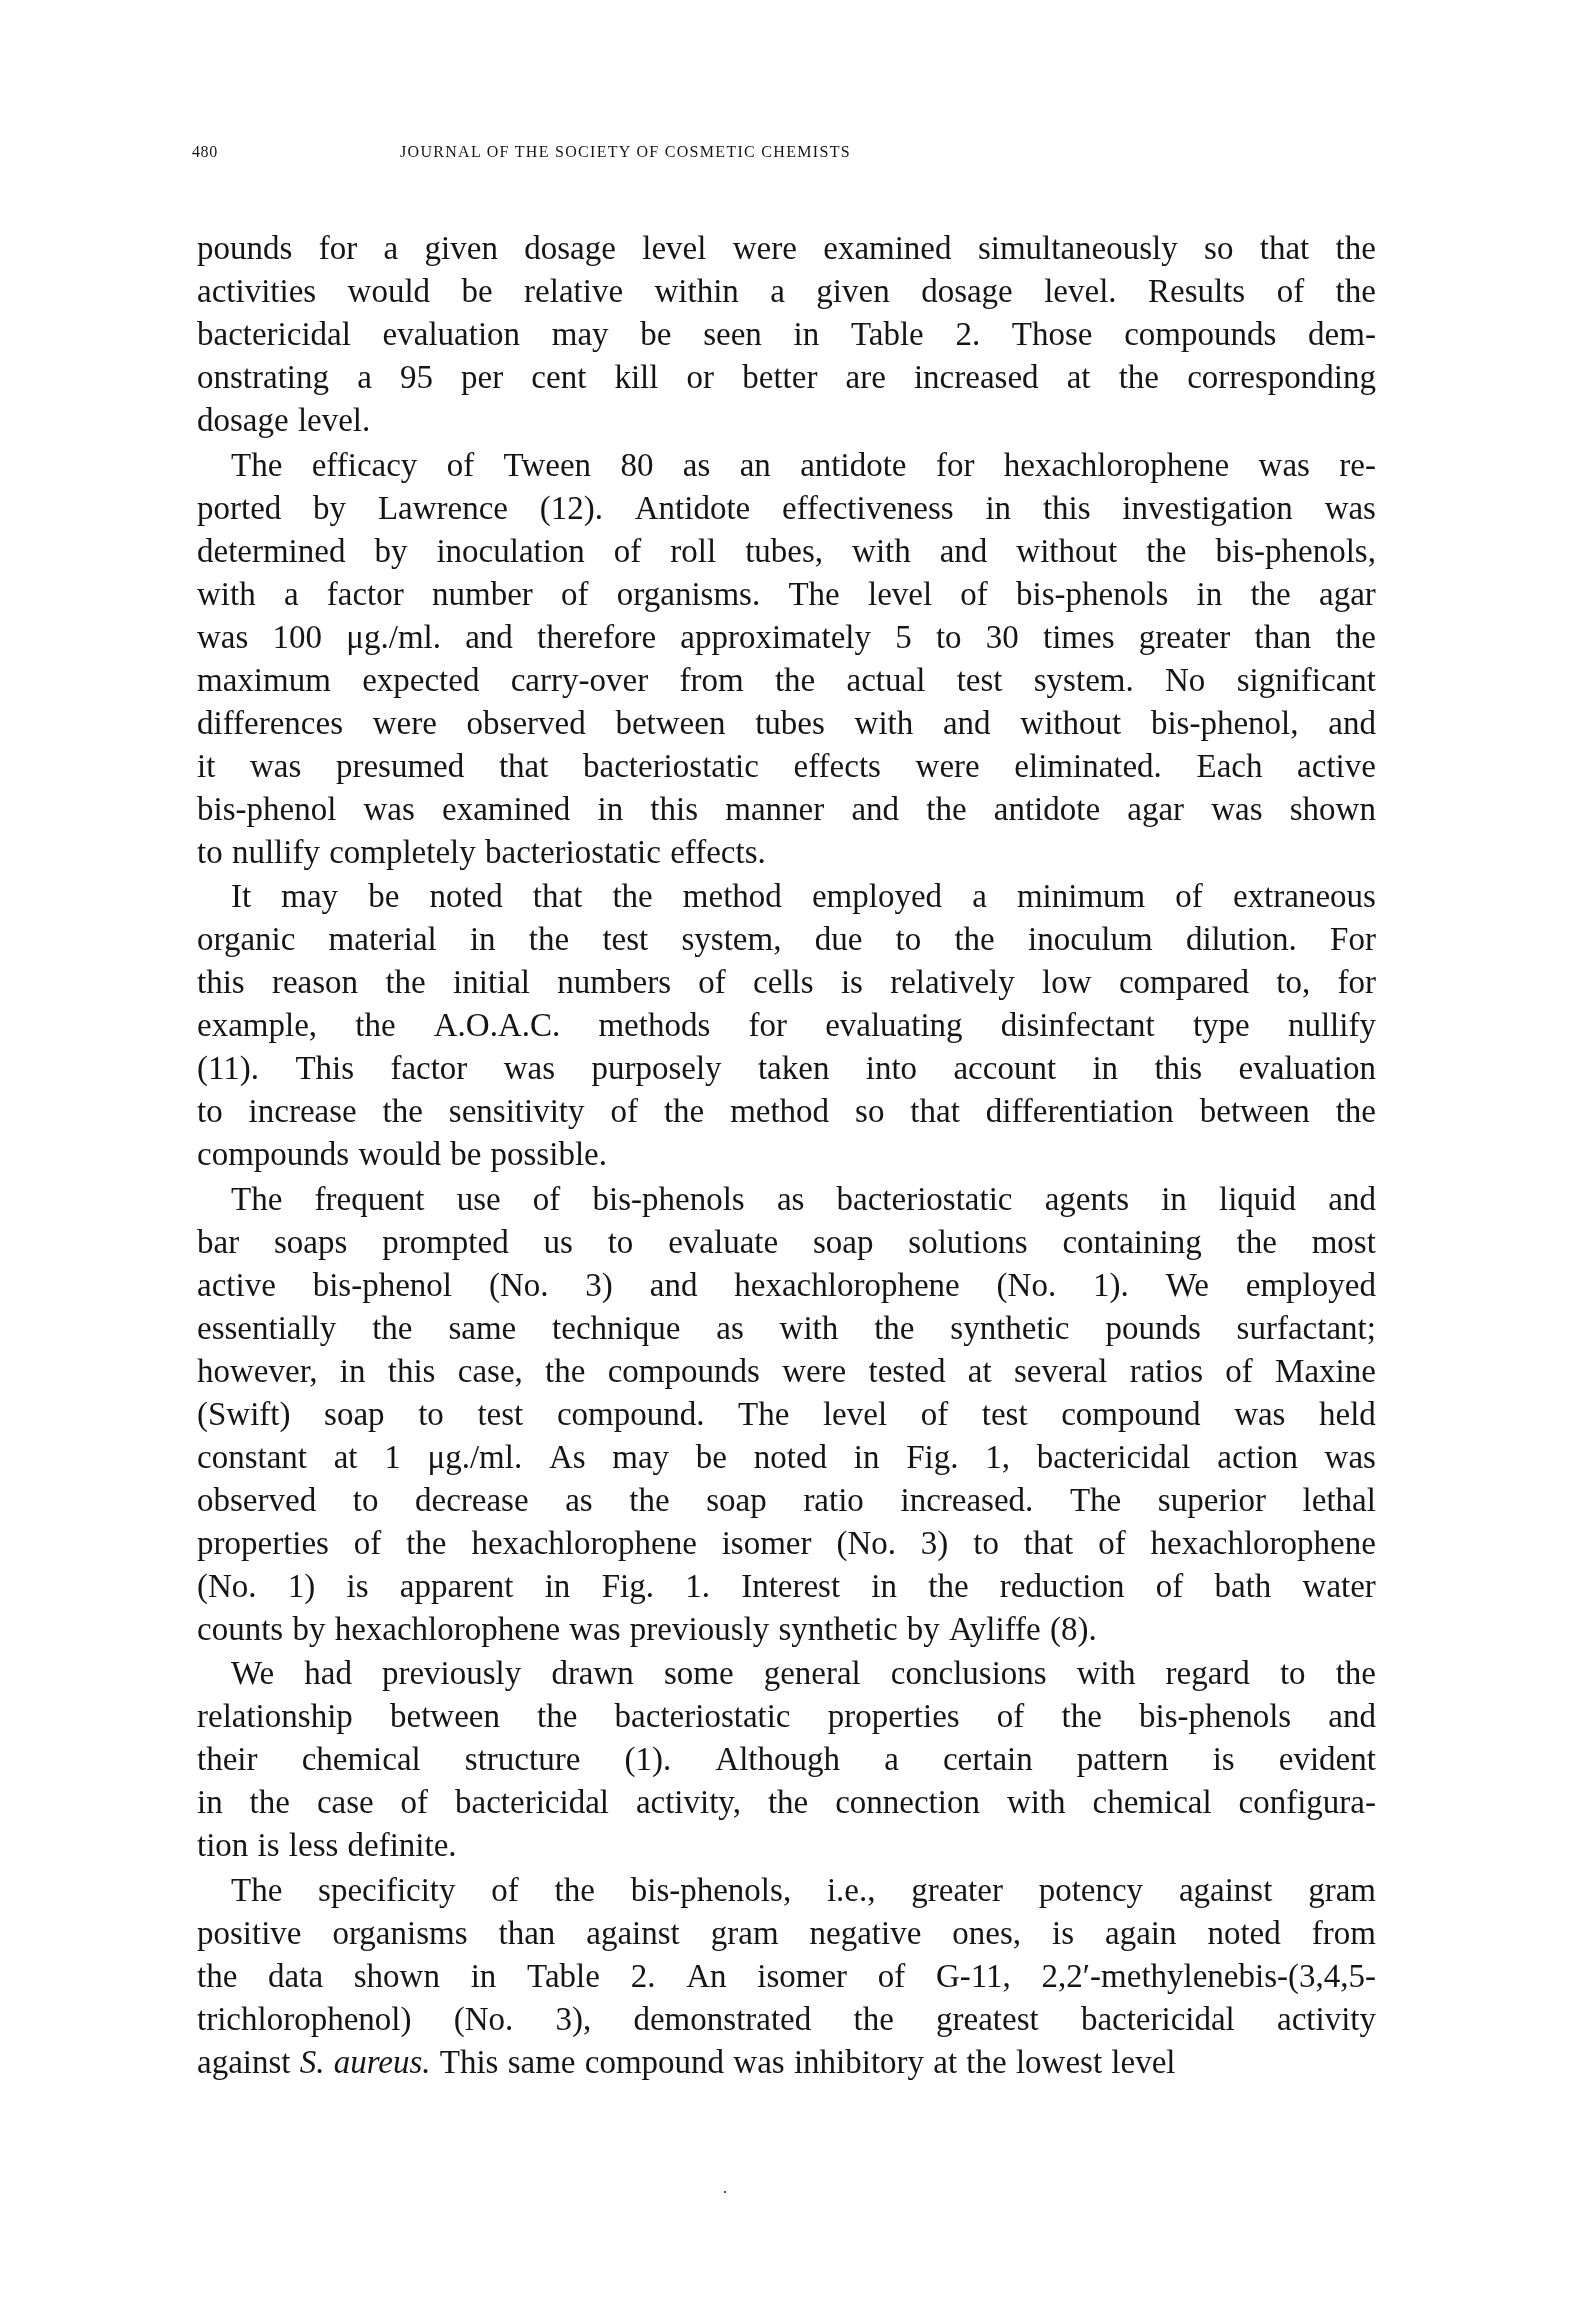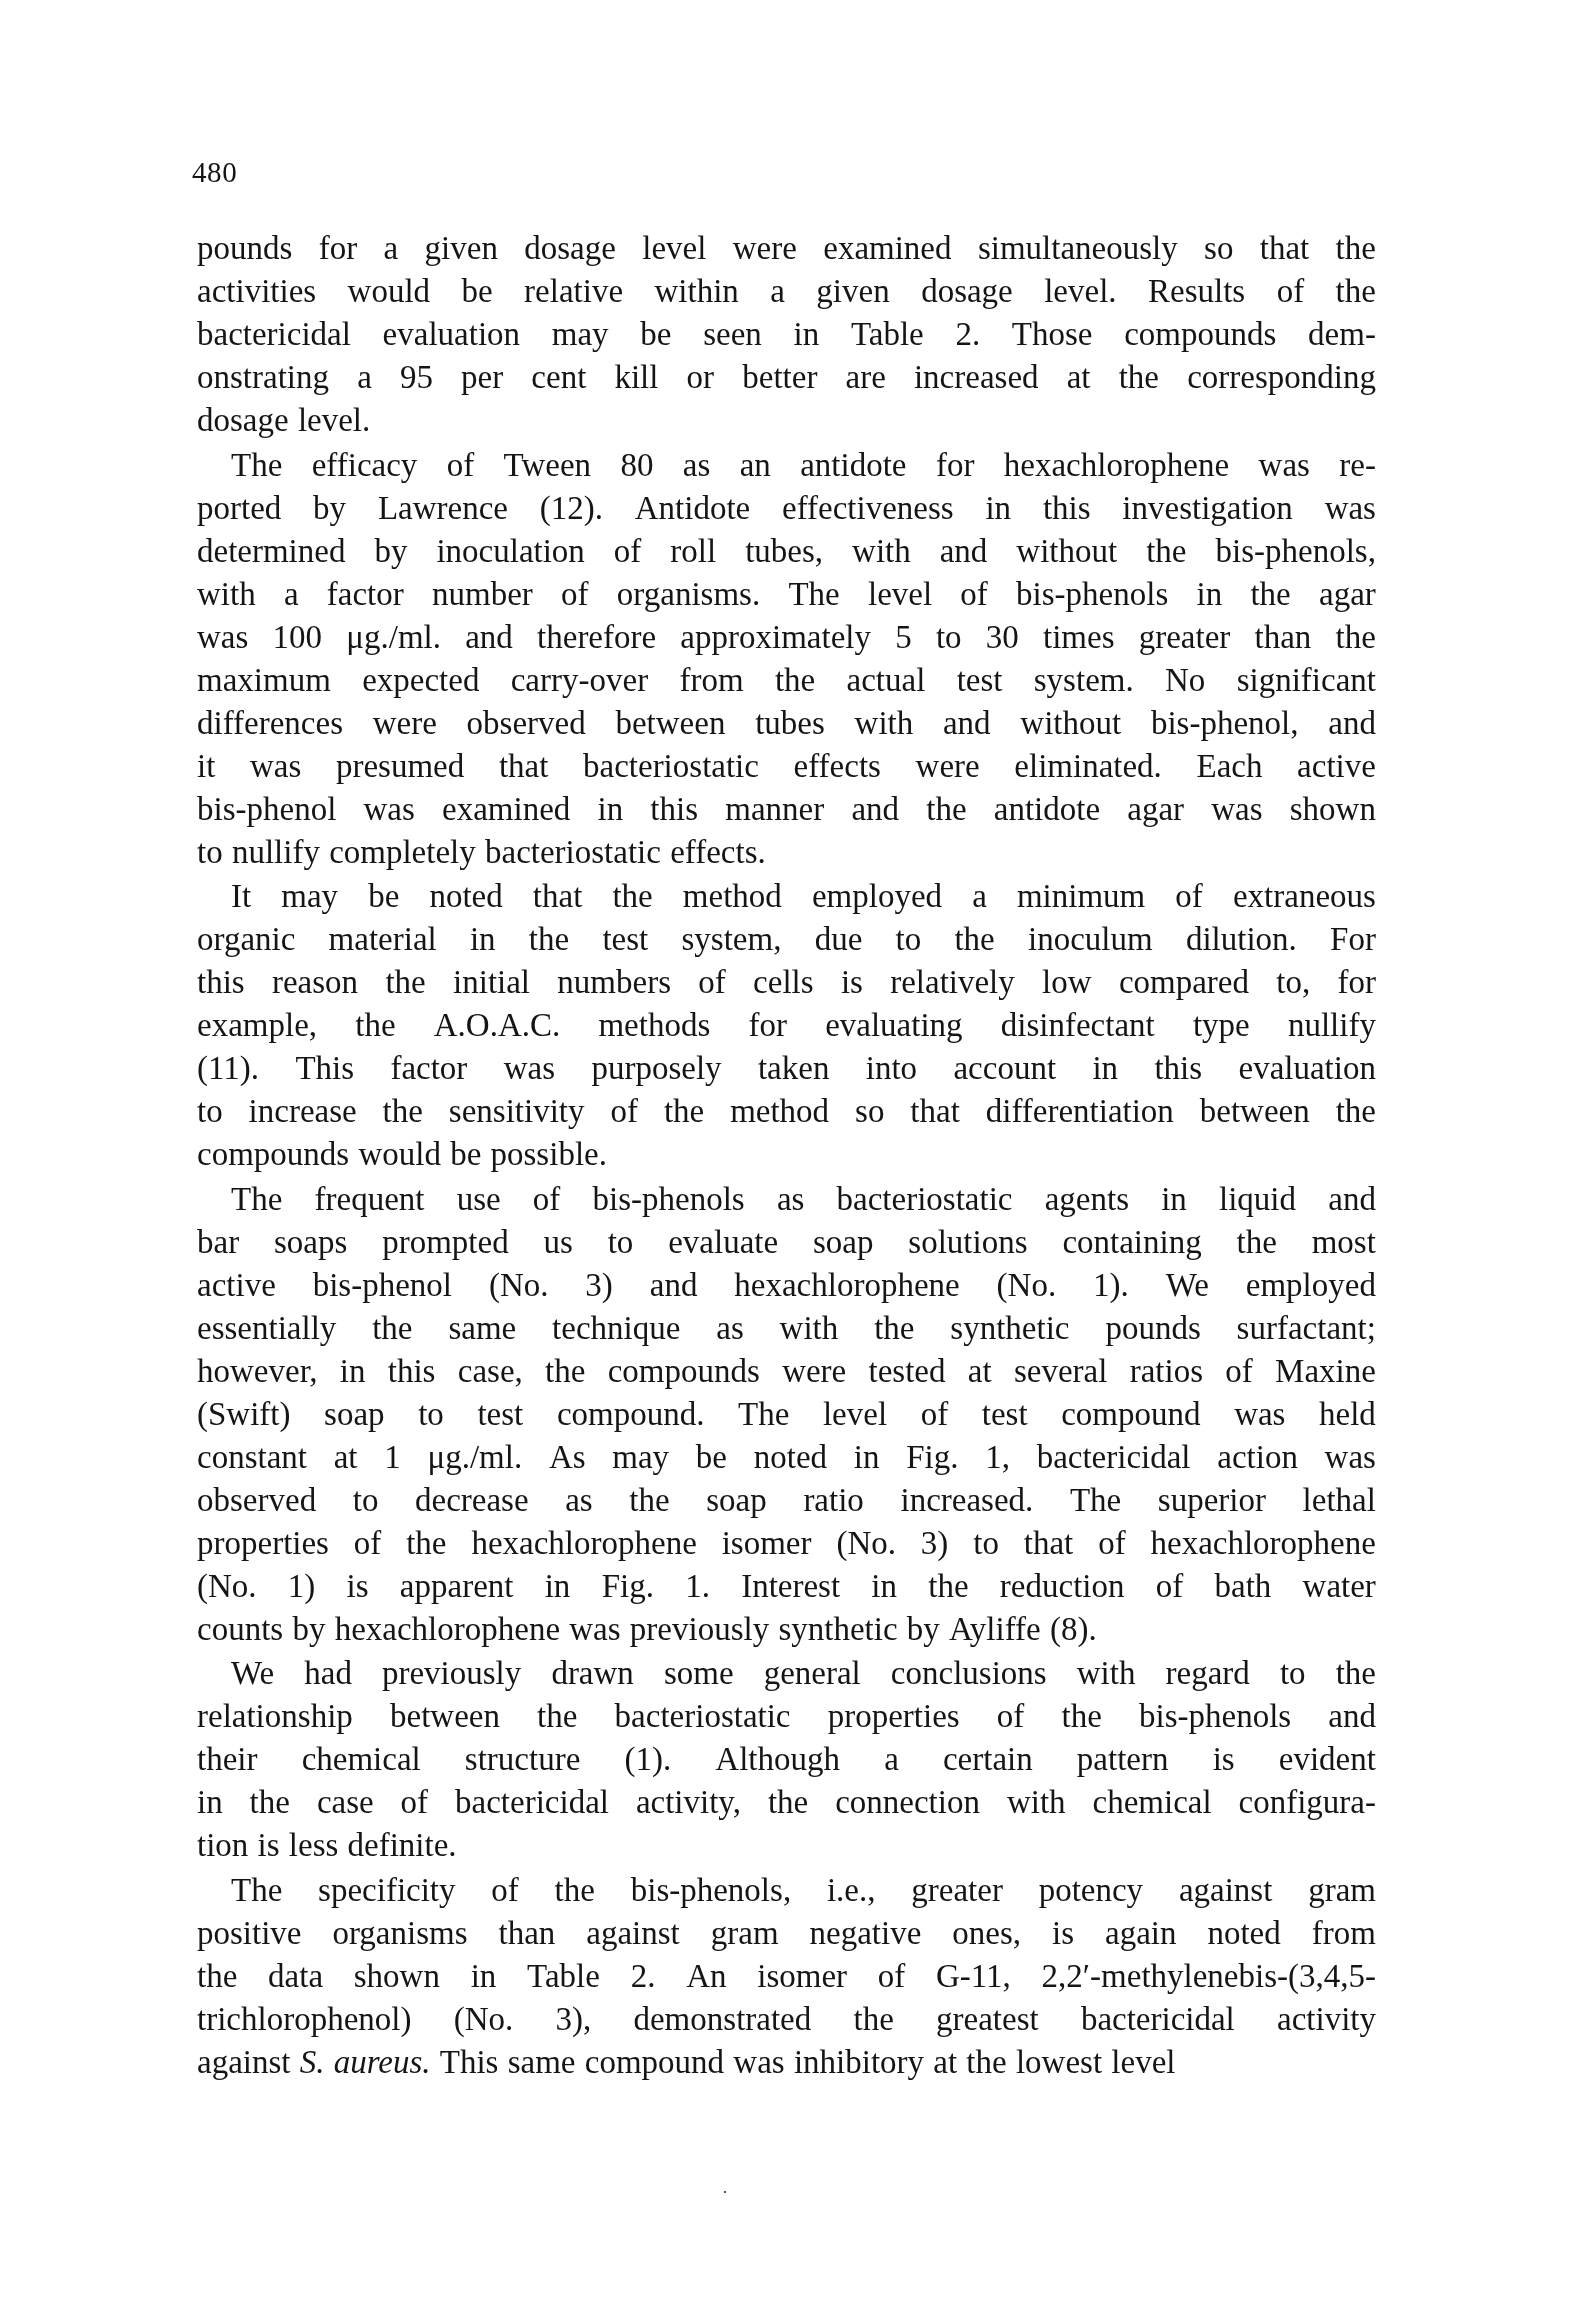--- a/index.html
+++ b/index.html
@@ -1,22 +1,22 @@
 <!DOCTYPE html>
 <html style="font-size:15px"><head>
 <meta charset="utf-8">
 <style>
   html, body { margin: 0; padding: 0; background: #ffffff; }
   body {
     width: 1581px; height: 2320px; position: relative; overflow: hidden;
     font-family: "Liberation Serif", "DejaVu Serif", serif; color: #151515;
   }
   .running-head {
-    position: absolute; top: 156px; left: 192px; width: 1190px; height: 32px;
-    font-size: 29px; letter-spacing: 0.6px; line-height: 32px;
+    position: absolute; top: 136px; left: 192px; width: 1190px; height: 32px;
+    font-size: 16px; letter-spacing: 0.6px; line-height: 32px;
   }
   .running-head .page-num { position: absolute; left: 0; top: 0; }
   .running-head .journal { position: absolute; left: 208px; top: 0; letter-spacing: 1.3px; }
   .body-text {
     position: absolute; top: 227px; left: 197px; width: 1179px;
     font-size: 33px; line-height: 43px;
   }
   .para { margin: 0 0 1.5px 0; }
   
   .jline { display: flex; justify-content: space-between; white-space: nowrap; height: 43px; align-items: center; }
@@ -24,20 +24,21 @@
   .jline.last { justify-content: flex-start; gap: 0.28em; }
   .w { white-space: pre; }
   .ital { font-style: italic; }
   .speck { position: absolute; width: 1.9px; height: 1.9px; background: #555; }
 </style>
 </head>
 <body>
 
 <header class="running-head">
   <span class="page-num">480</span>
+  <span class="journal">JOURNAL OF THE SOCIETY OF COSMETIC CHEMISTS</span>
 </header>
 
 <main class="body-text">
   <div class="para">
       <div class="jline">
         <span class="w">pounds</span>
         <span class="w">for</span>
         <span class="w">a</span>
         <span class="w">given</span>
         <span class="w">dosage</span>

